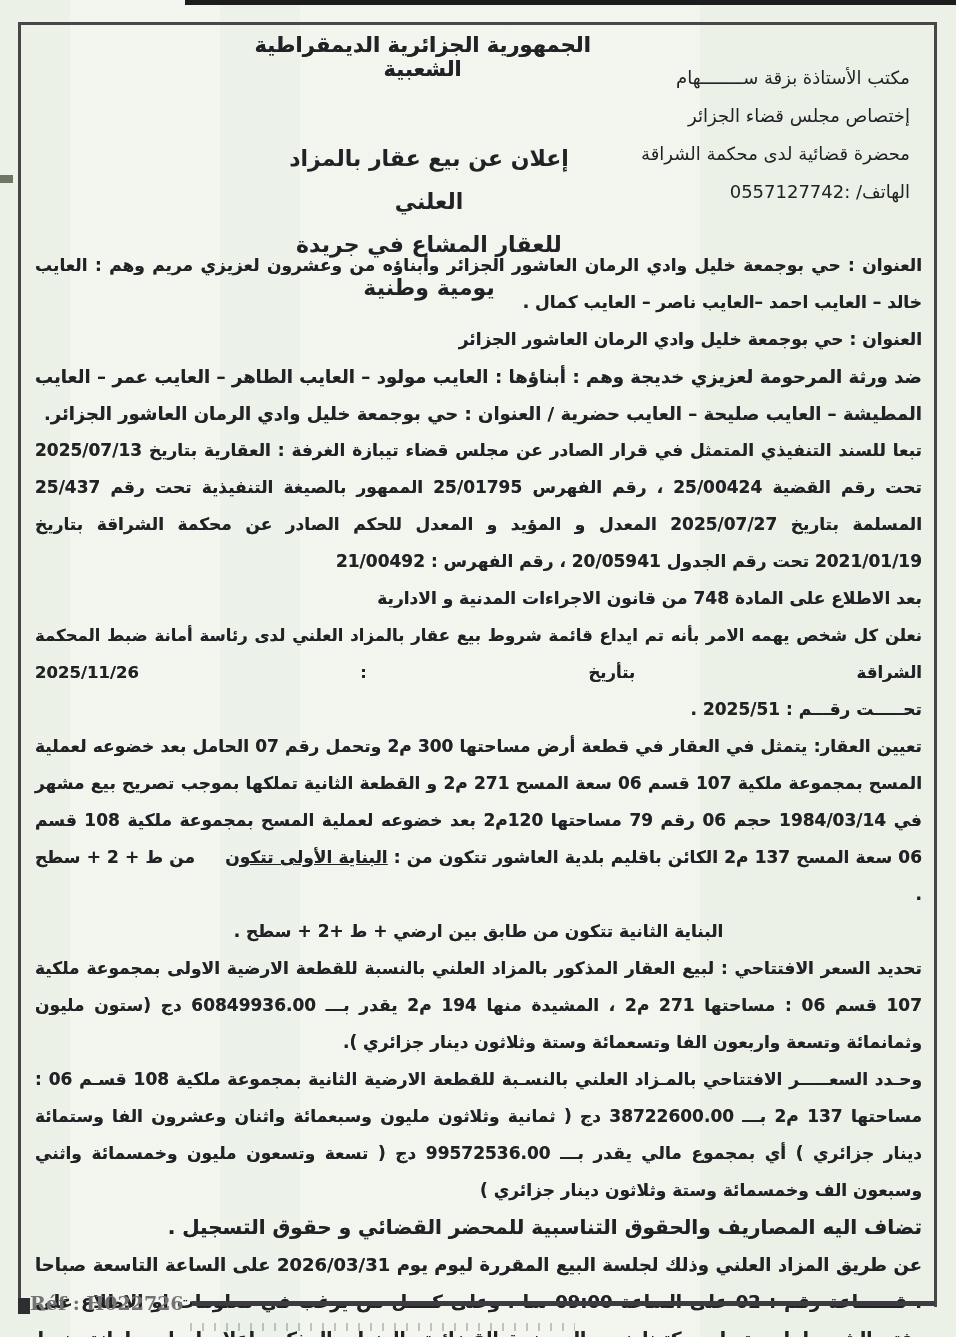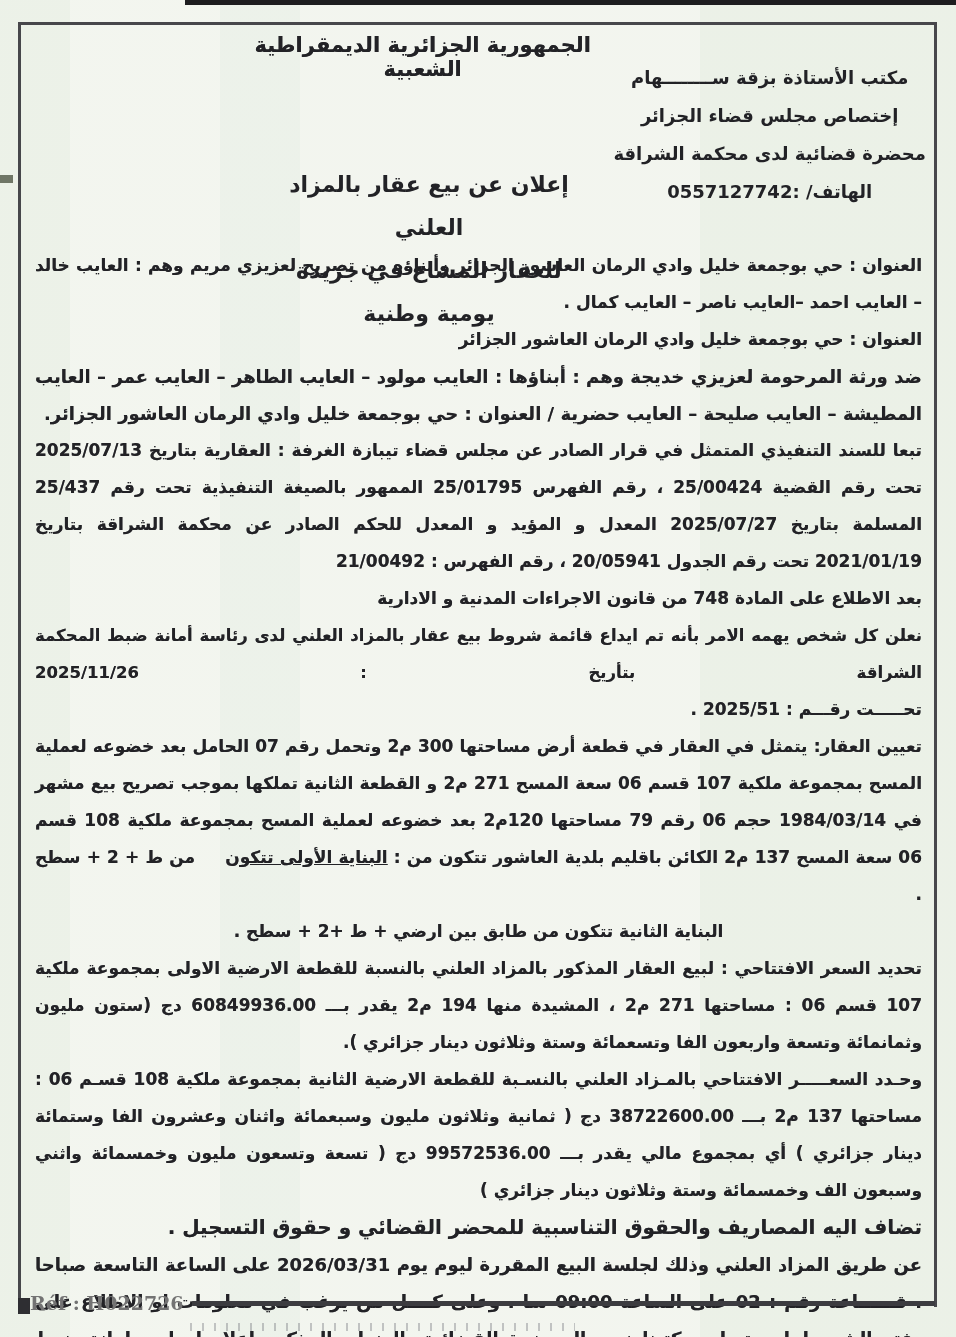--- a/index.html
+++ b/index.html
@@ -28,26 +28,26 @@
     border:3px solid #47474b;border-bottom:none;box-sizing:border-box;
   }
   .frame-foot{position:absolute;left:18px;top:1298px;width:12px;height:16px;background:#2e2e32;}
   .republic{
     position:absolute;top:8px;left:23%;width:42%;
     direction:rtl;text-align:center;
     font-size:21px;font-weight:bold;letter-spacing:.3px;
     text-shadow:0 0 .5px rgba(25,25,30,.8);
   }
   .office{
-    position:absolute;top:34px;right:8px;
-    direction:rtl;text-align:center;
-    font-size:18px;font-weight:bold;line-height:38px;
+    position:absolute;top:34px;right:24px;
+    direction:rtl;text-align:right;
+    font-size:18px;font-weight:normal;line-height:38px;
   }
   .announce{
-    position:absolute;top:138px;right:340px;width:330px;
+    position:absolute;top:112px;right:340px;width:330px;
     direction:rtl;text-align:center;
     font-size:22px;font-weight:bold;line-height:43px;
   }
   .body{
     position:absolute;top:222px;left:14px;right:12px;
     direction:rtl;text-align:justify;
     font-size:17px;font-weight:bold;line-height:37px;
     text-shadow:0 0 .4px rgba(30,30,35,.6);
   }
   .body p{margin:0;}
@@ -98,21 +98,21 @@
       <div>محضرة قضائية  لدى محكمة الشراقة</div>
       <div>الهاتف/  :0557127742</div>
     </div>
 
     <div class="announce">
       <div>إعلان عن بيع عقار بالمزاد العلني</div>
       <div>للعقار المشاع   في جريدة يومية وطنية</div>
     </div>
 
     <div class="body">
-      <p class="p-address1">العنوان : حي بوجمعة خليل وادي الرمان العاشور الجزائر وأبناؤه من تصريح لعزيزي مريم وهم : العايب خالد – العايب احمد –العايب ناصر – العايب كمال .</p>
+      <p class="p-address1">العنوان : حي بوجمعة خليل وادي الرمان العاشور الجزائر وأبناؤه من وعشرون لعزيزي مريم وهم : العايب خالد – العايب احمد –العايب ناصر – العايب كمال .</p>
       <p class="p-address2">العنوان : حي بوجمعة خليل وادي الرمان العاشور الجزائر</p>
       <p class="p-against">ضد   ورثة المرحومة لعزيزي خديجة وهم : أبناؤها : العايب مولود – العايب الطاهر – العايب عمر – العايب المطيشة – العايب صليحة – العايب حضرية / العنوان : حي بوجمعة خليل وادي الرمان العاشور الجزائر.</p>
       <p class="p-writ">تبعا للسند التنفيذي المتمثل في قرار الصادر عن مجلس قضاء تيبازة الغرفة : العقارية بتاريخ 2025/07/13 تحت رقم القضية 25/00424 ، رقم الفهرس 25/01795 الممهور بالصيغة التنفيذية تحت رقم 25/437 المسلمة بتاريخ 2025/07/27 المعدل و المؤيد و المعدل للحكم الصادر عن محكمة الشراقة بتاريخ 2021/01/19 تحت رقم الجدول 20/05941 ، رقم الفهرس : 21/00492</p>
       <p class="p-article">بعد الاطلاع على المادة 748 من قانون الاجراءات المدنية و الادارية</p>
       <p class="p-deposit">نعلن كل شخص يهمه الامر بأنه تم ايداع قائمة شروط بيع عقار بالمزاد العلني لدى رئاسة أمانة ضبط المحكمة الشراقة بتأريخ : 2025/11/26</p>
       <p class="p-deposit-number">تحـــــت رقـــم : 2025/51 .</p>
       <p class="p-property"><span>تعيين العقار:</span><span> يتمثل في العقار في قطعة أرض مساحتها 300 م2 وتحمل رقم 07 الحامل بعد خضوعه لعملية المسح بمجموعة ملكية 107 قسم 06 سعة المسح 271 م2 و القطعة الثانية تملكها بموجب تصريح بيع مشهر في 1984/03/14 حجم 06 رقم 79 مساحتها 120م2 بعد خضوعه لعملية المسح بمجموعة ملكية 108 قسم 06 سعة المسح 137 م2 الكائن باقليم بلدية العاشور تتكون من : </span><span class="underline">البناية الأولى تتكون</span><span> من ط + 2 + سطح .</span></p>
       <p class="p-building2">البناية الثانية تتكون من طابق بين ارضي + ط +2 + سطح .</p>
       <p class="p-price1"><span>تحديد السعر الافتتاحي</span><span> : لبيع العقار المذكور بالمزاد العلني بالنسبة  للقطعة الارضية الاولى بمجموعة ملكية 107 قسم 06 : مساحتها 271 م2 ، المشيدة منها 194 م2 يقدر بـــ 60849936.00 دج (ستون مليون وثمانمائة وتسعة واربعون الفا وتسعمائة وستة وثلاثون دينار جزائري ).</span></p>
       <p class="p-price2">وحـدد السعـــــر الافتتاحي بالمـزاد العلني بالنسـبة  للقطعة الارضية الثانية بمجموعة ملكية 108 قسـم 06 : مساحتها 137 م2 بـــ 38722600.00 دج ( ثمانية وثلاثون مليون وسبعمائة واثنان وعشرون الفا وستمائة دينار جزائري ) أي بمجموع مالي يقدر بـــ 99572536.00 دج ( تسعة وتسعون مليون وخمسمائة واثني وسبعون الف وخمسمائة وستة وثلاثون دينار جزائري )</p>

